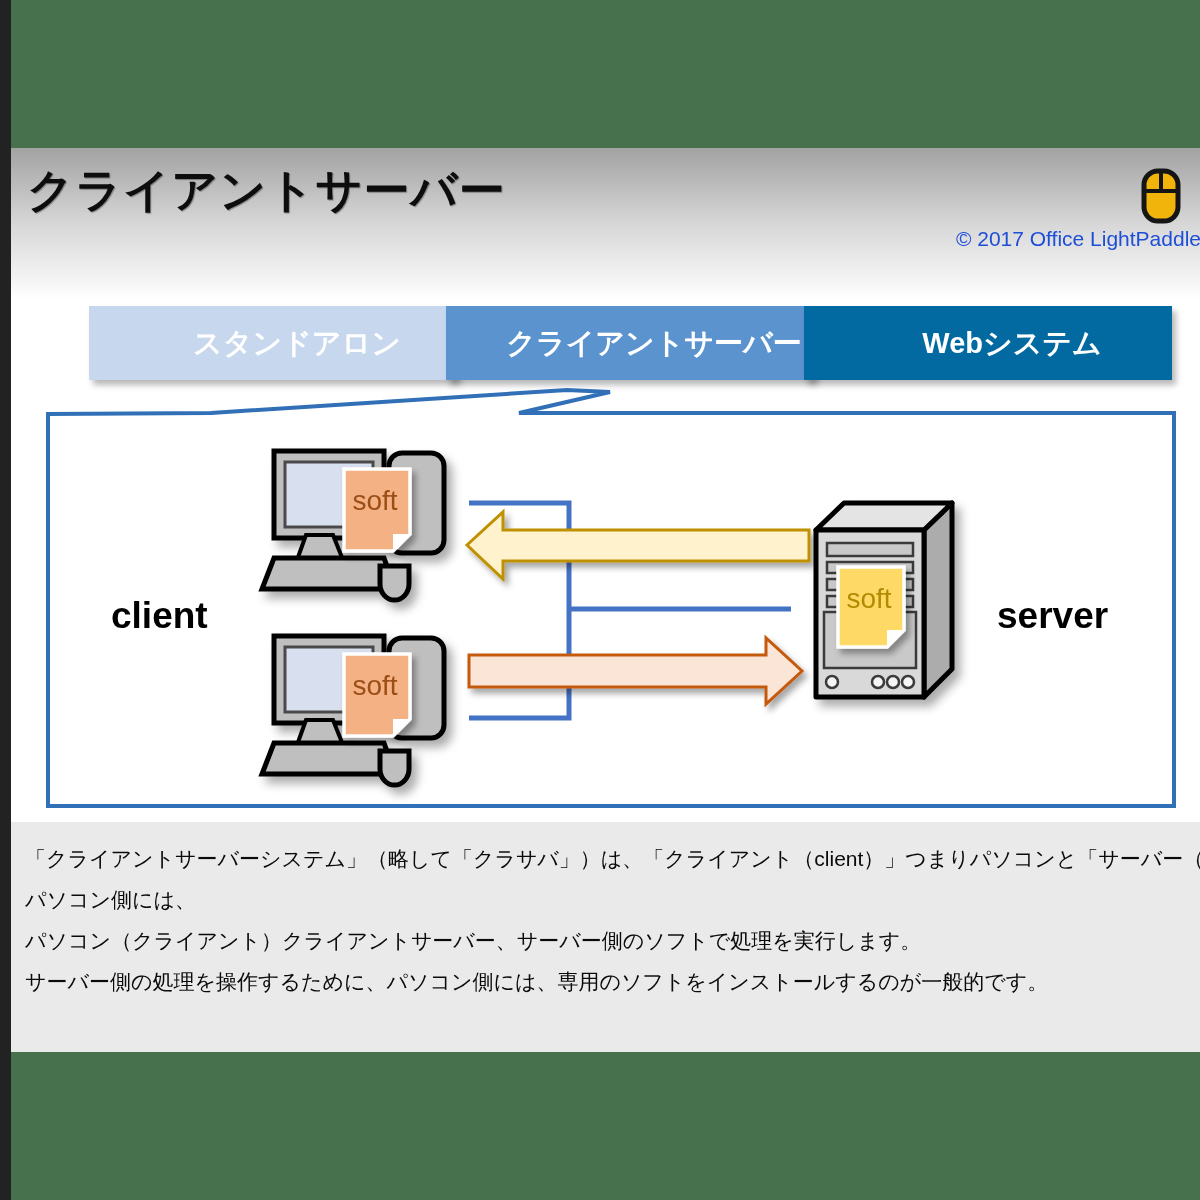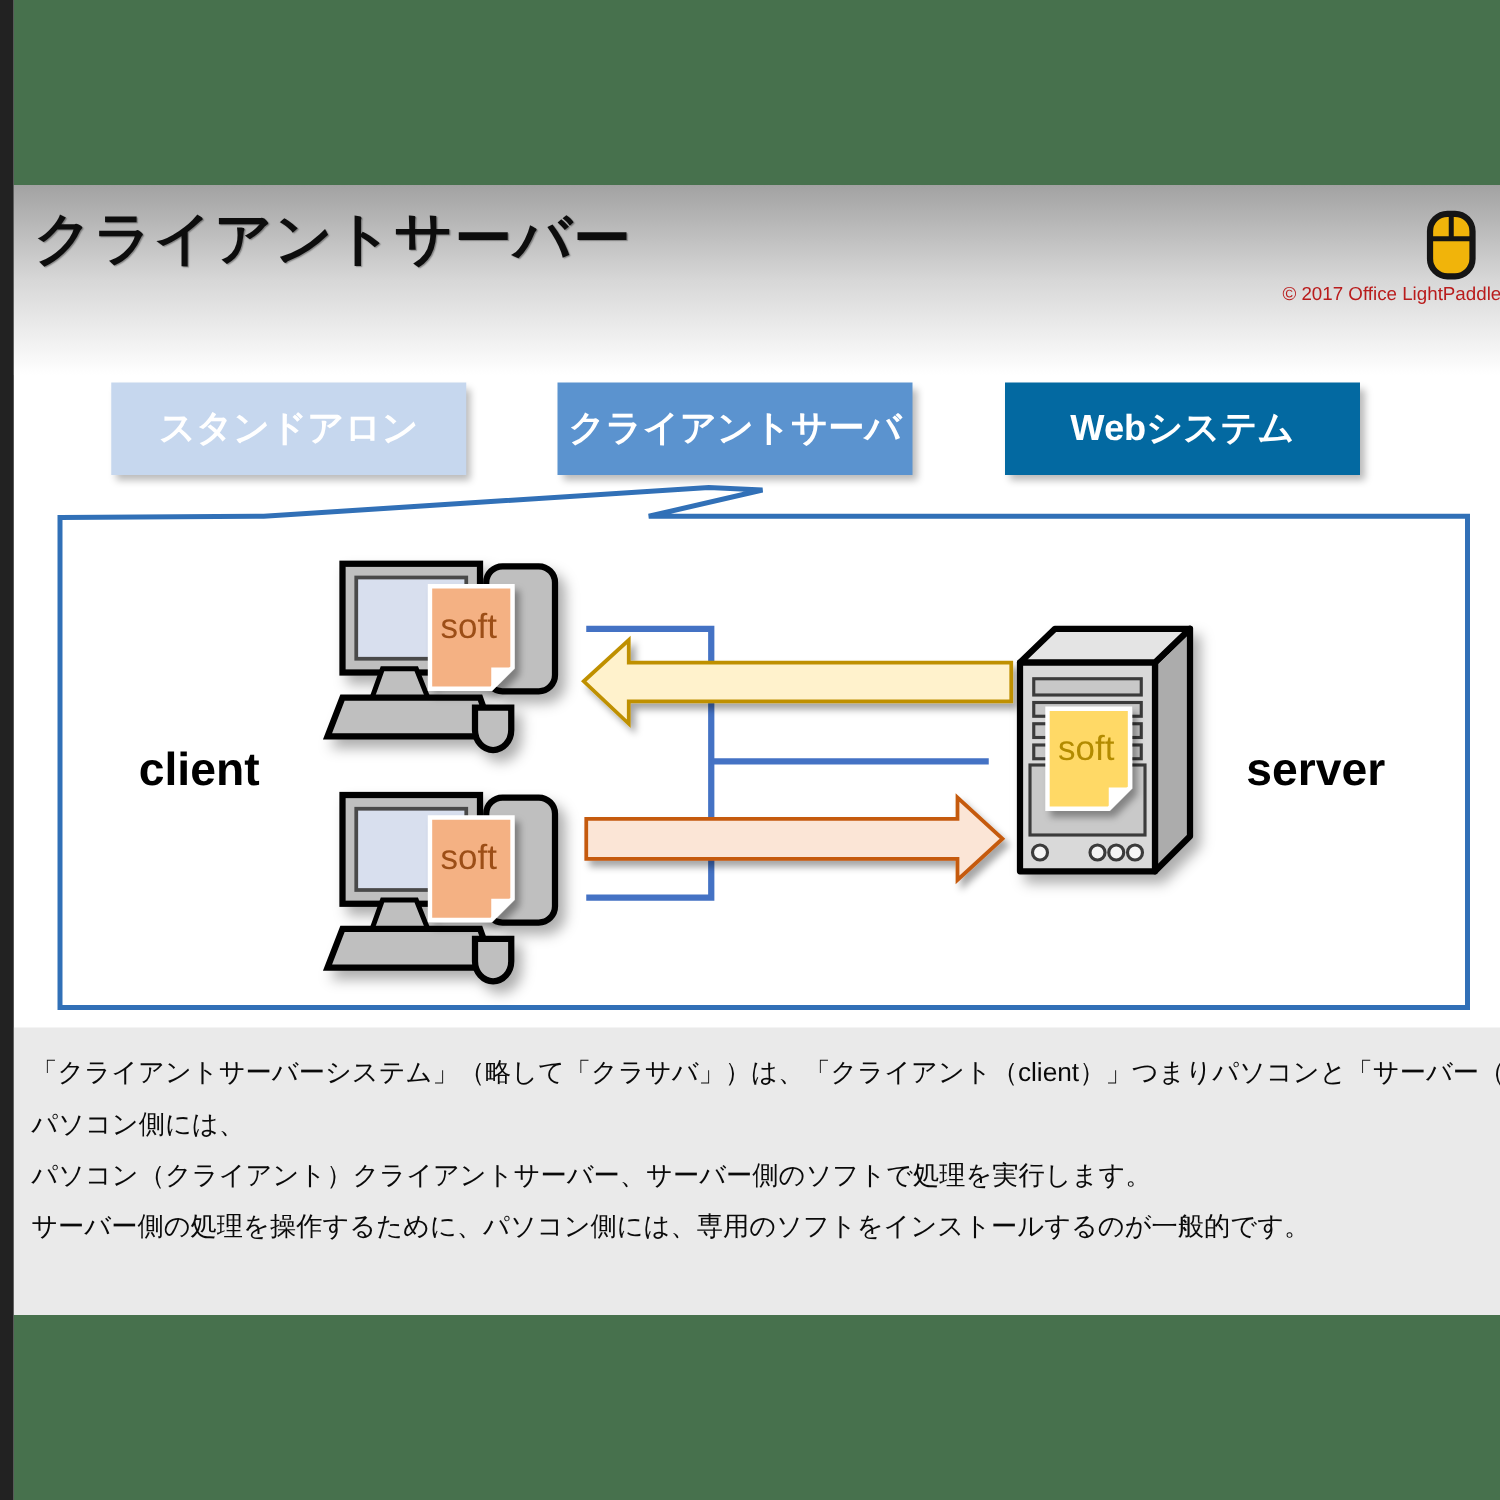--- a/index.html
+++ b/index.html
@@ -6,24 +6,24 @@
   #stage{position:relative;width:1200px;height:1200px;background:#FFFFFF;overflow:hidden;
          font-family:"Liberation Sans",sans-serif;margin-left:11px;}
   .bar-green{position:absolute;left:0;width:1200px;background:#47714D;}
   #bar-top{top:0;height:148px;}
   #bar-bottom{top:1052px;height:148px;}
   #header{position:absolute;top:148px;left:0;width:1200px;height:152px;
           background:linear-gradient(to bottom,#A2A2A2 0%,#D7D7D7 50%,#FFFFFF 100%);}
   #page-title{position:absolute;top:160px;left:16px;font-size:46px;font-weight:800;
               color:#0D0D0D;letter-spacing:1px;text-shadow:1px 1px 1px rgba(0,0,0,0.35);}
   #mouse-icon{position:absolute;top:168px;right:30px;}
-  #copyright{position:absolute;top:227px;right:10px;font-size:15px;color:#b91c1c;}
-  .tab{position:absolute;top:306px;width:284px;height:74px;line-height:74px;
+  #copyright{position:absolute;top:227px;right:10px;font-size:21px;color:#1d4ed8;}
+  .tab{position:absolute;top:306px;width:320px;height:74px;line-height:74px;
        text-align:center;font-size:29px;font-weight:bold;color:#FFFFFF;
-       box-shadow:4px 5px 6px rgba(0,0,0,0.28);}
+       box-shadow:4px 5px 6px rgba(0,0,0,0.28);padding-left:48px;}
   #tab-standalone{left:78px;background:#C6D7EE;}
   #tab-client-server{left:435px;background:#5B93CF;}
   #tab-web{left:793px;background:#0369a1;}
   #diagram{position:absolute;top:380px;left:0;width:1200px;height:445px;}
   #diagram text{font-family:"Liberation Sans",sans-serif;}
   #description{position:absolute;top:822px;left:0;width:1200px;height:230px;background:#EAEAEA;}
   .desc-line{padding-left:14px;height:41px;line-height:41px;font-size:21px;color:#0A0A0A;
              white-space:nowrap;}
   #description .desc-wrap{padding-top:16px;}
 </style>

